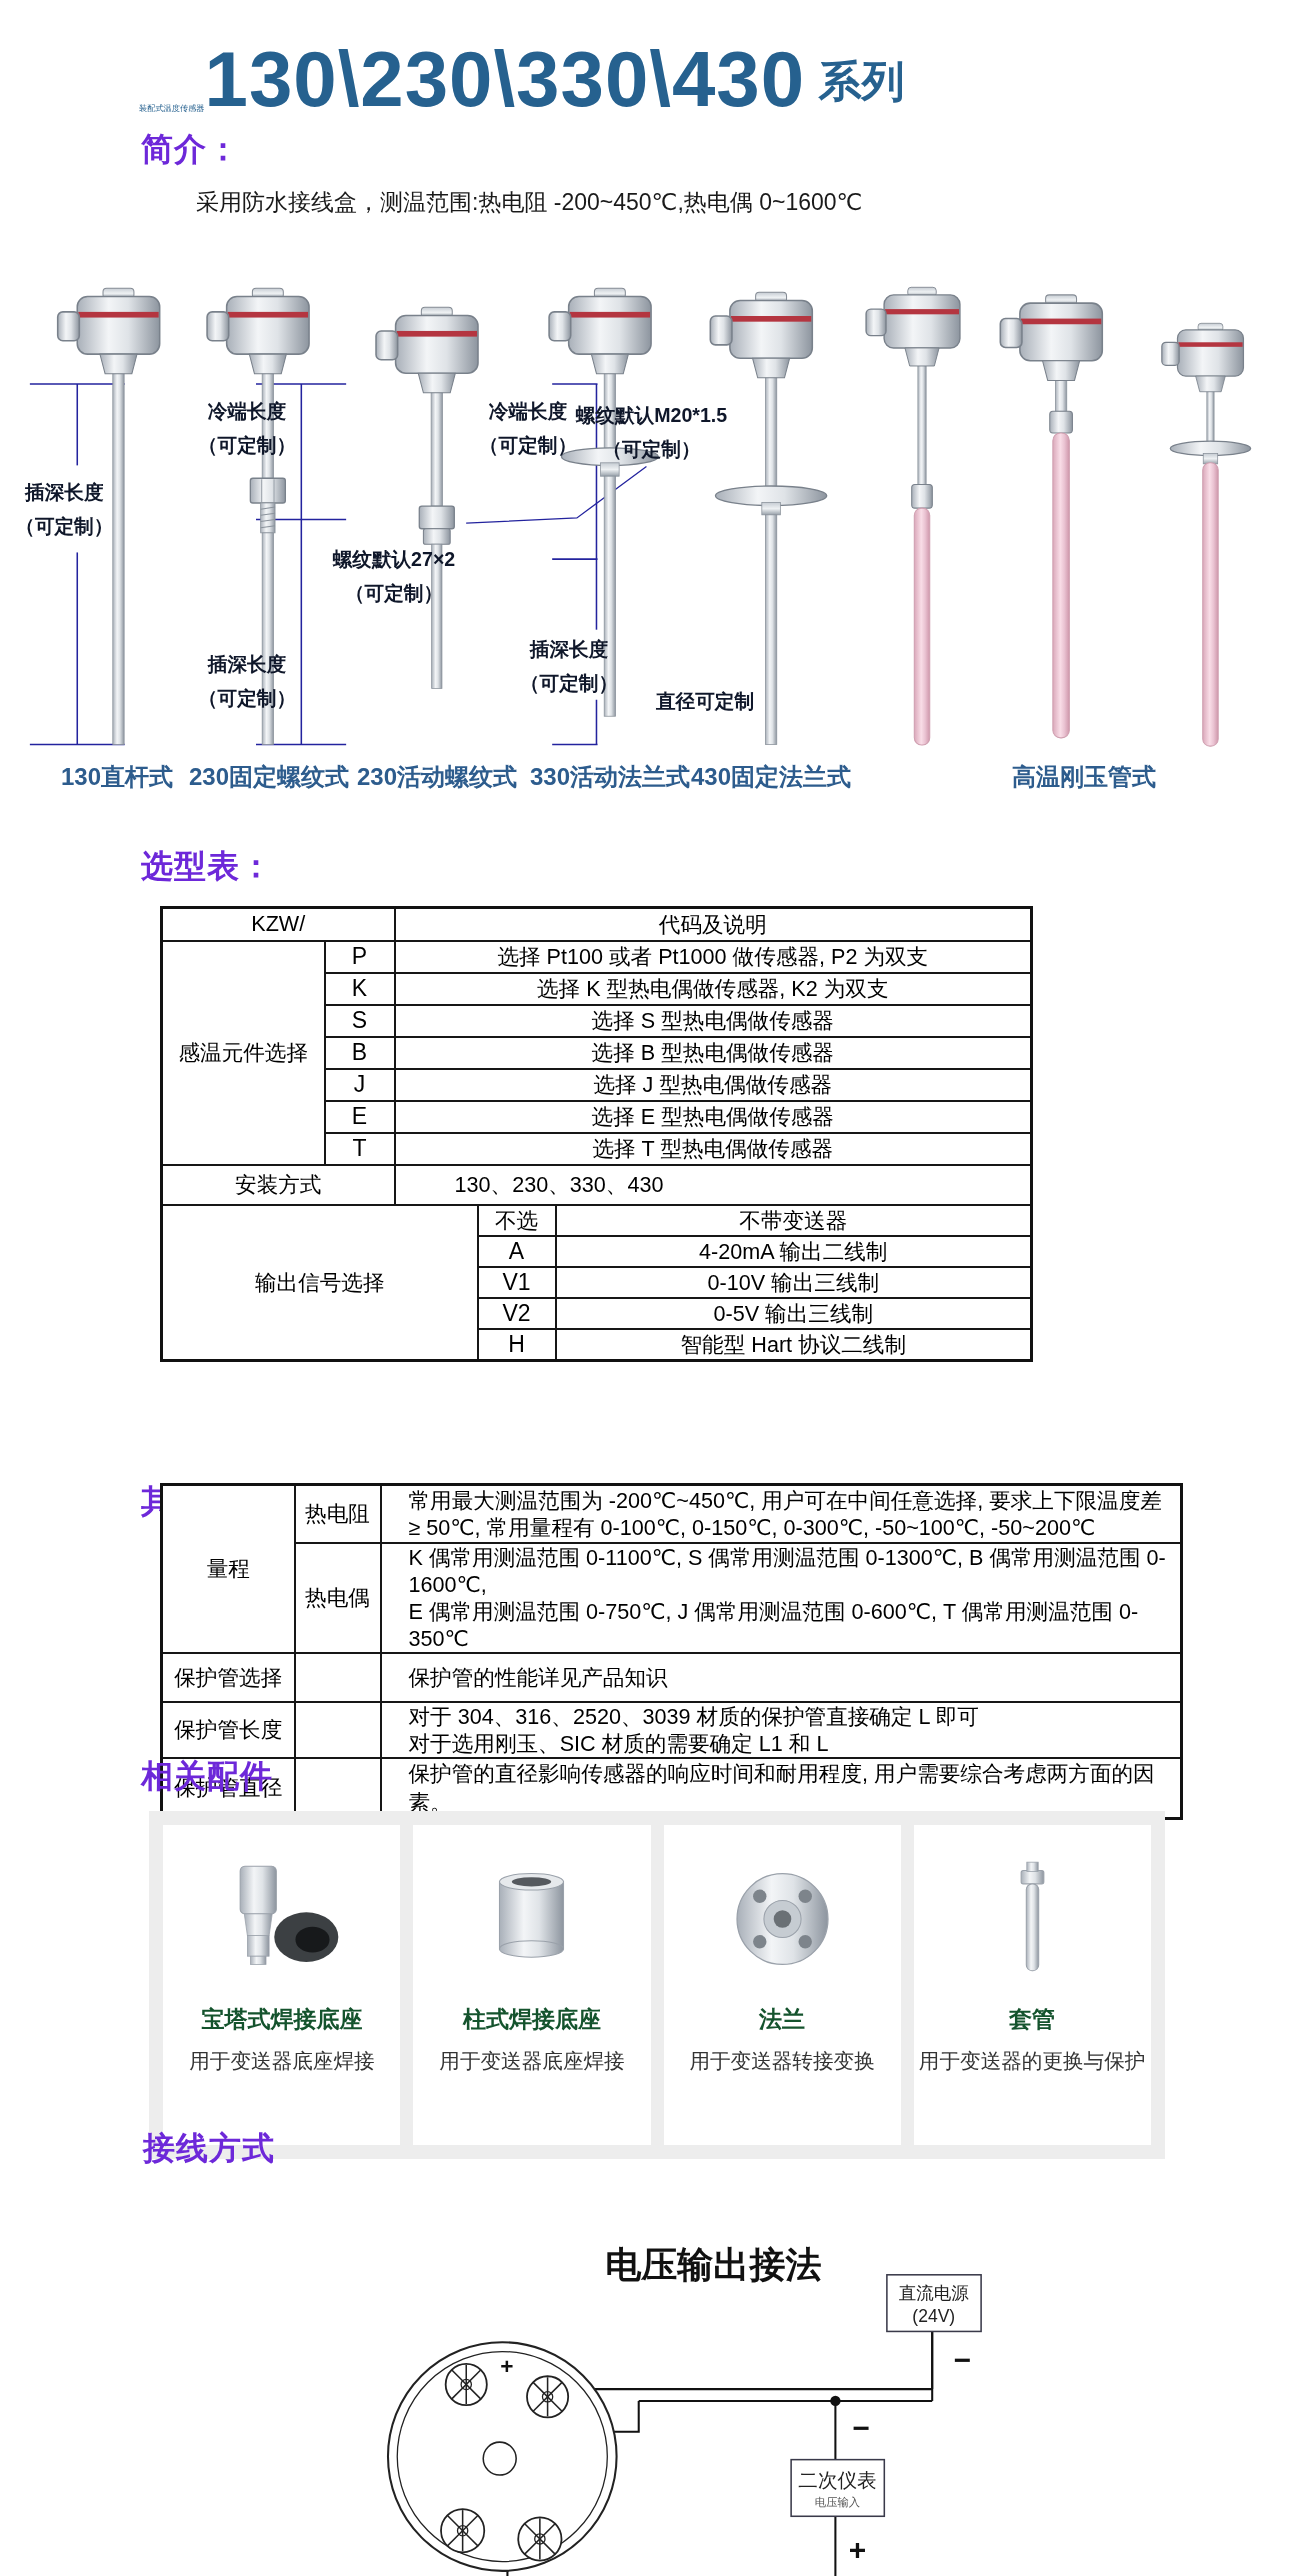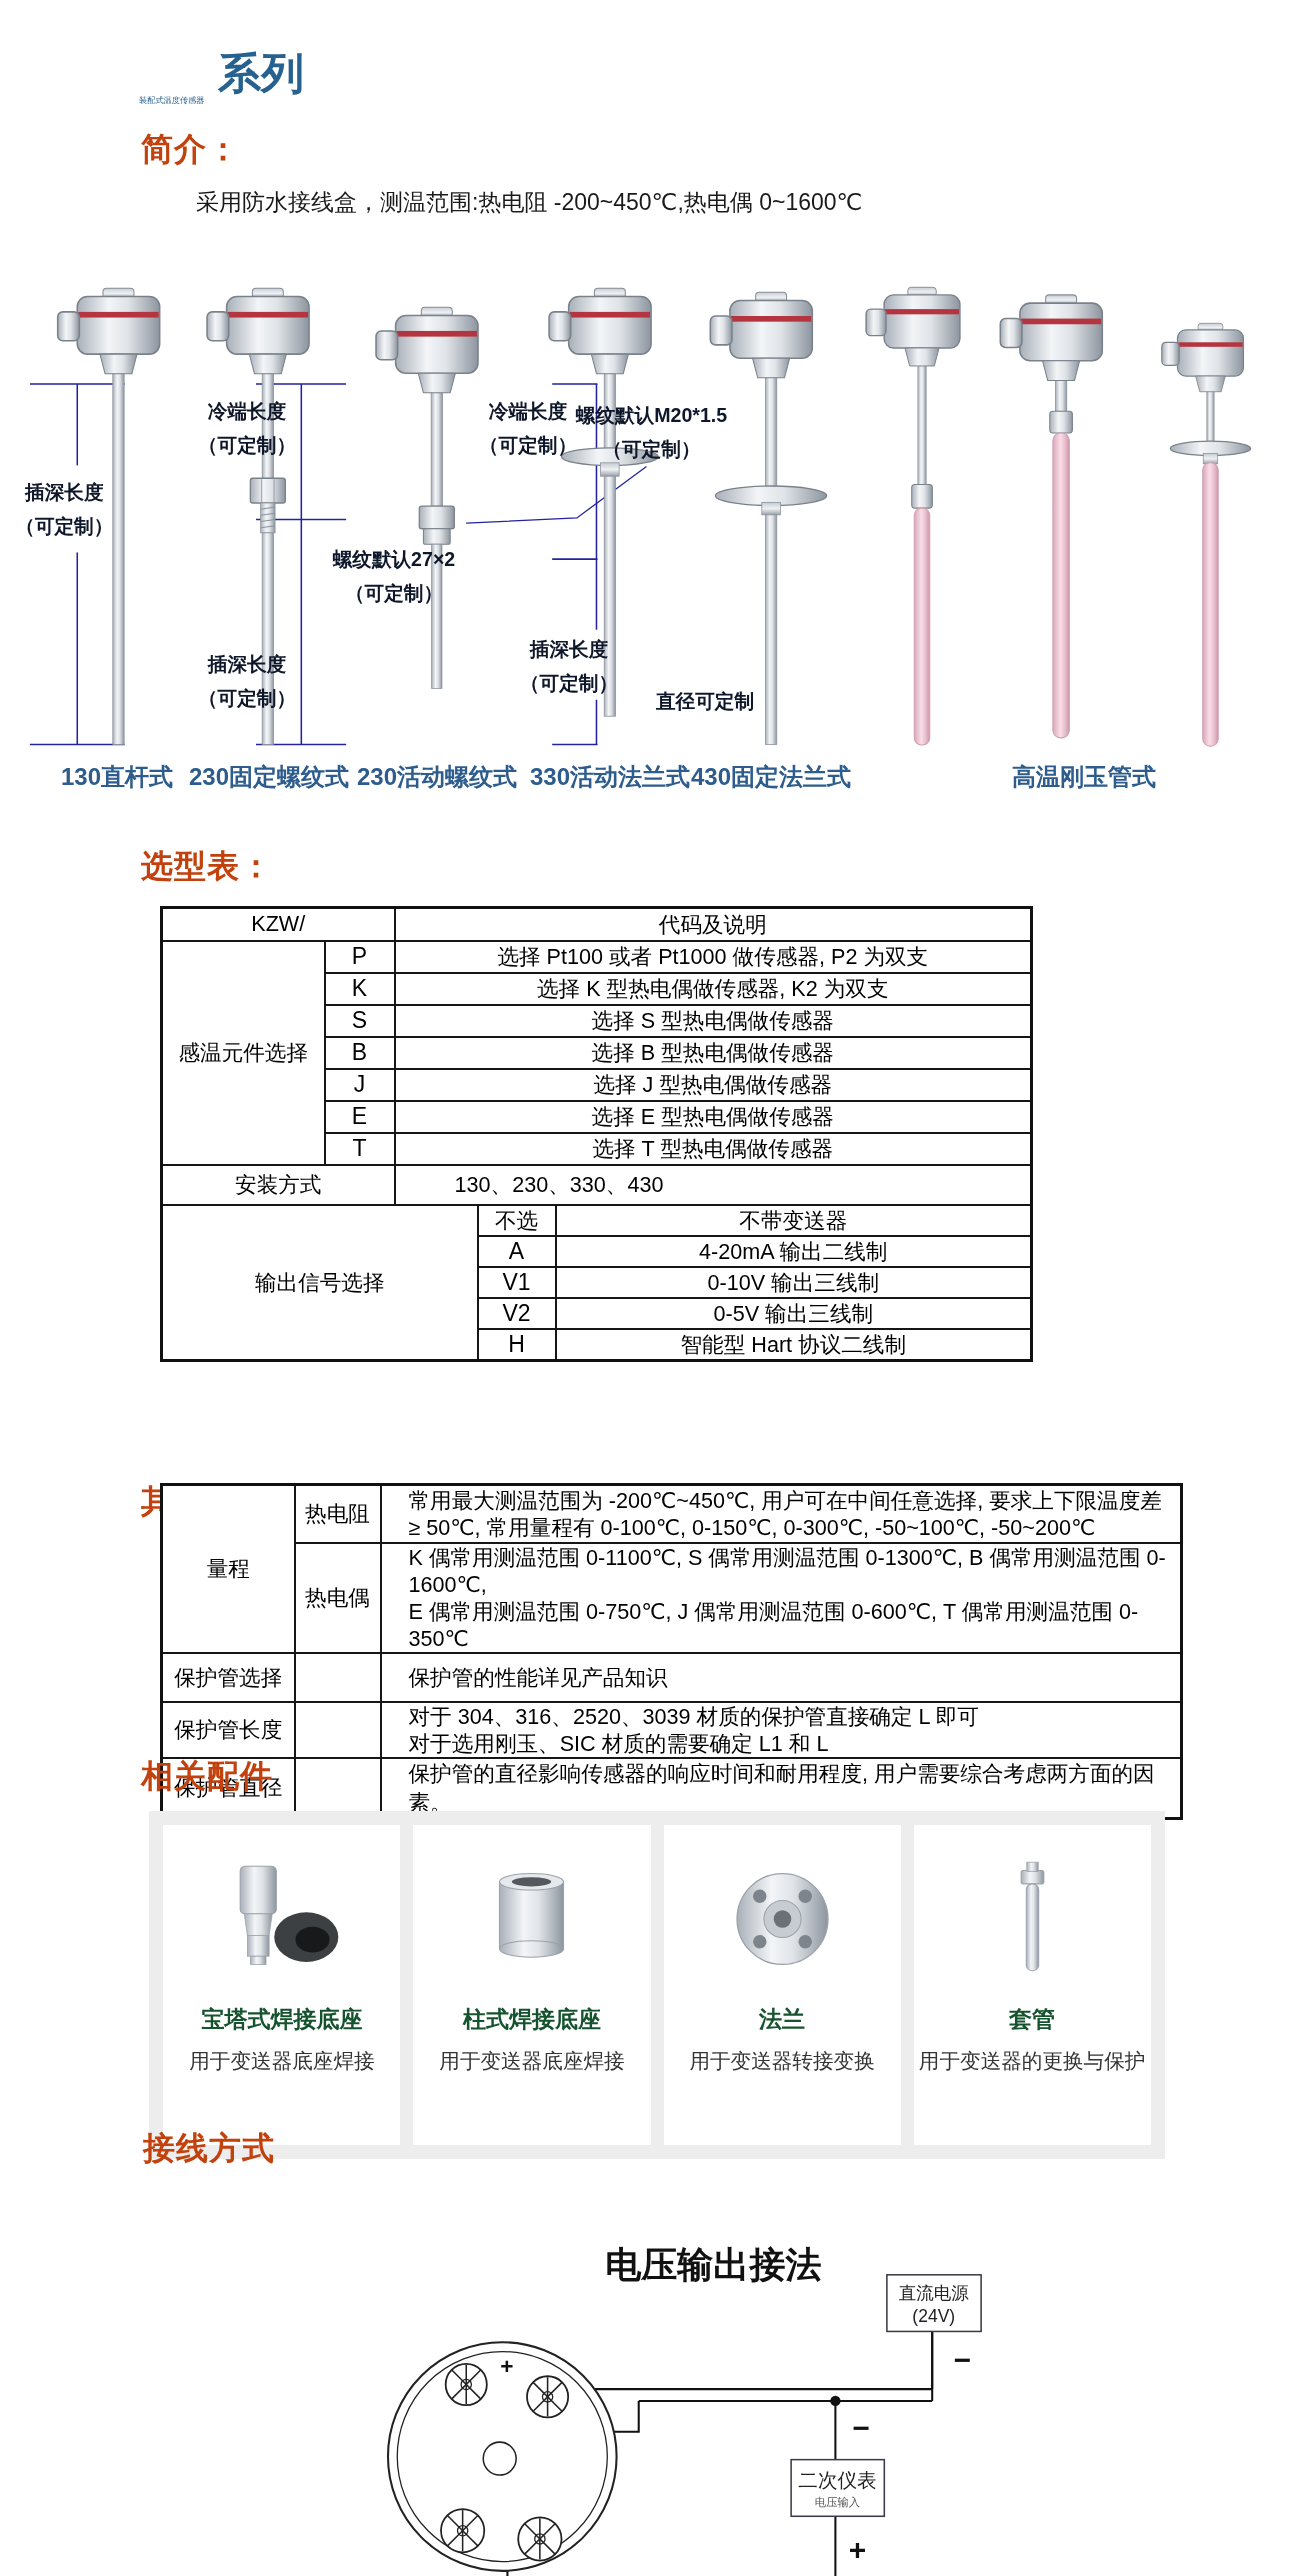--- a/index.html
+++ b/index.html
@@ -1,19 +1,19 @@
 <!DOCTYPE html>
 <html style="font-size:8.2px"><head>
 <meta charset="utf-8">
 <style>
   html,body{margin:0;padding:0;background:#fff;}
   *{box-sizing:border-box;font-family:"Liberation Sans","DejaVu Sans",sans-serif;}
   #page{position:relative;width:1314px;height:2957px;background:#fff;overflow:hidden;}
   .abs{position:absolute;}
-  .h-blue{color:#c2410c;font-weight:bold;font-size:32px;letter-spacing:1px;}
+  .h-blue{color:#6d28d9;font-weight:bold;font-size:32px;letter-spacing:1px;}
   
   #title-row{left:139px;top:45px;display:flex;align-items:flex-end;color:#26618f;}
   #title-numbers{font-size:78px;font-weight:bold;line-height:.88;letter-spacing:1px;}
   #title-suffix{font-size:43px;font-weight:bold;padding-bottom:3.1px;margin-left:13.4px;}
   #intro-text{left:196px;top:187px;font-size:23px;color:#1a1a1a;}
   
   .ann{position:absolute;z-index:3;color:#0f172a;font-weight:600;font-size:19.6px;line-height:1.75;text-align:center;}
   .ann span{display:block;}
   .prod-label{position:absolute;z-index:3;top:761px;transform:translateX(-50%);
               font-size:24px;font-weight:bold;color:#2d5c8d;white-space:nowrap;}
@@ -34,20 +34,21 @@
   .card-desc{font-size:20.6px;color:#333;margin-top:12.4px;}
   svg text{font-family:"Liberation Sans","DejaVu Sans",sans-serif;}
 </style>
 </head>
 <body>
 
 <div id="page">
 
   <div id="title-row" class="abs">
     <span>装配式温度传感器</span>
+    <span id="title-numbers">130\230\330\430</span>
     <span id="title-suffix">系列</span>
   </div>
   <div class="abs h-blue" style="left:141px;top:128px;">简介：</div>
   <div class="abs" id="intro-text">采用防水接线盒，测温范围:热电阻 -200~450℃,热电偶 0~1600℃</div>
 
   <svg class="abs" style="left:0;top:268px;z-index:1;" width="1314" height="505" viewBox="0 520 2551 980">
     <defs>
       <linearGradient id="mh" x1="0" y1="0" x2="1" y2="0">
         <stop offset="0" stop-color="#a9b0b9"></stop>
           <stop offset=".38" stop-color="#f3f5f7"></stop>

